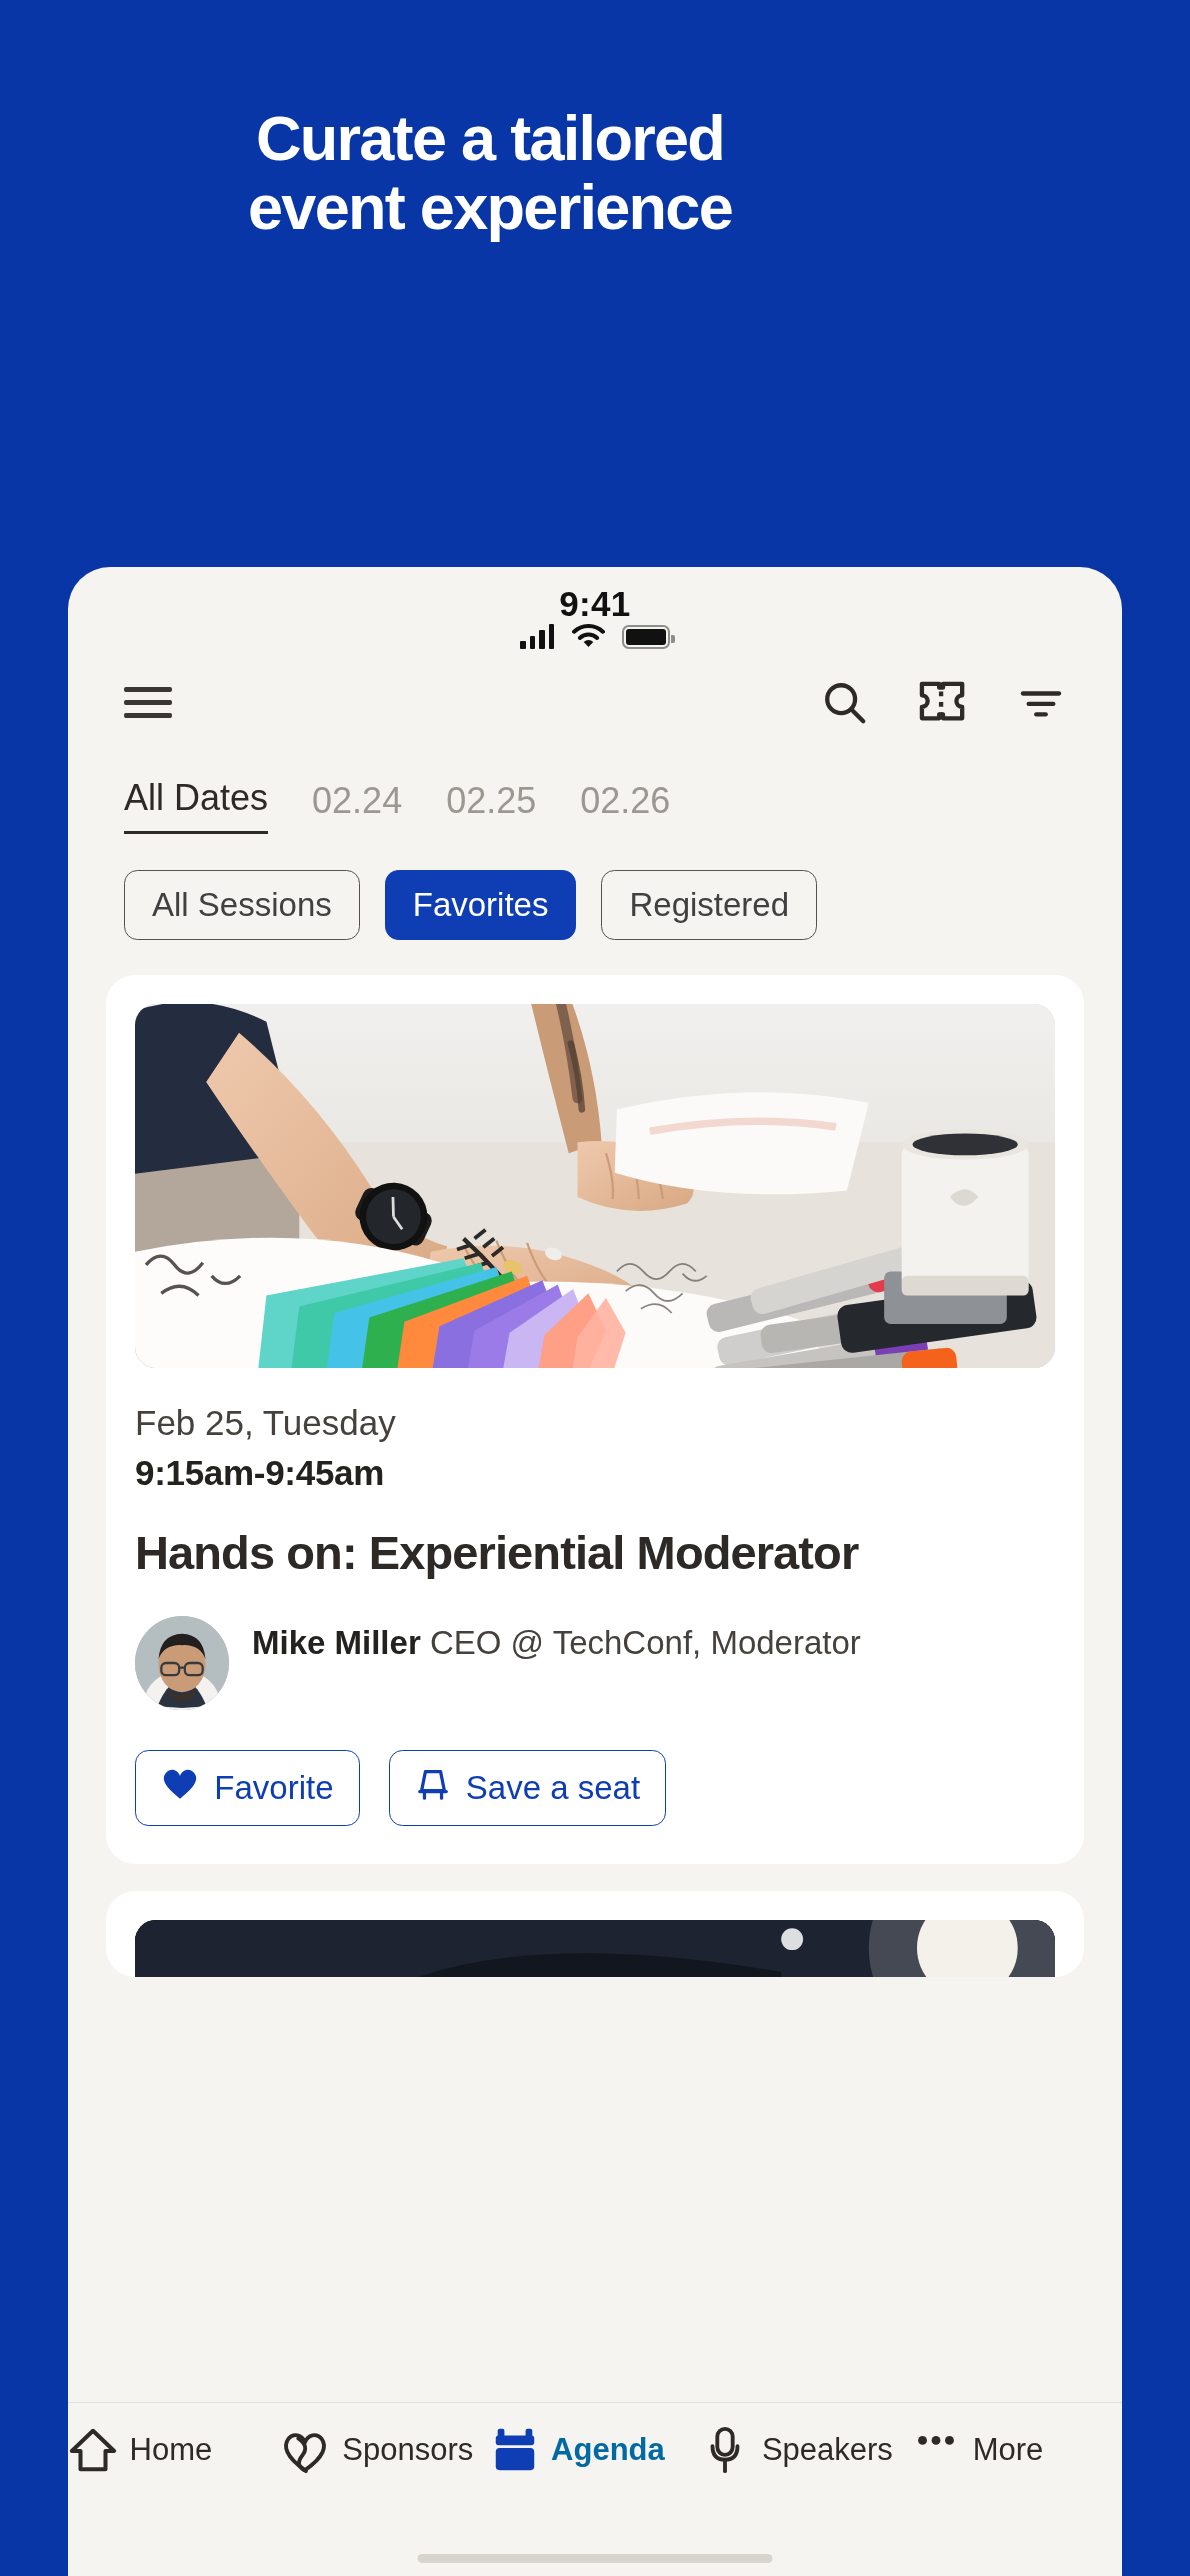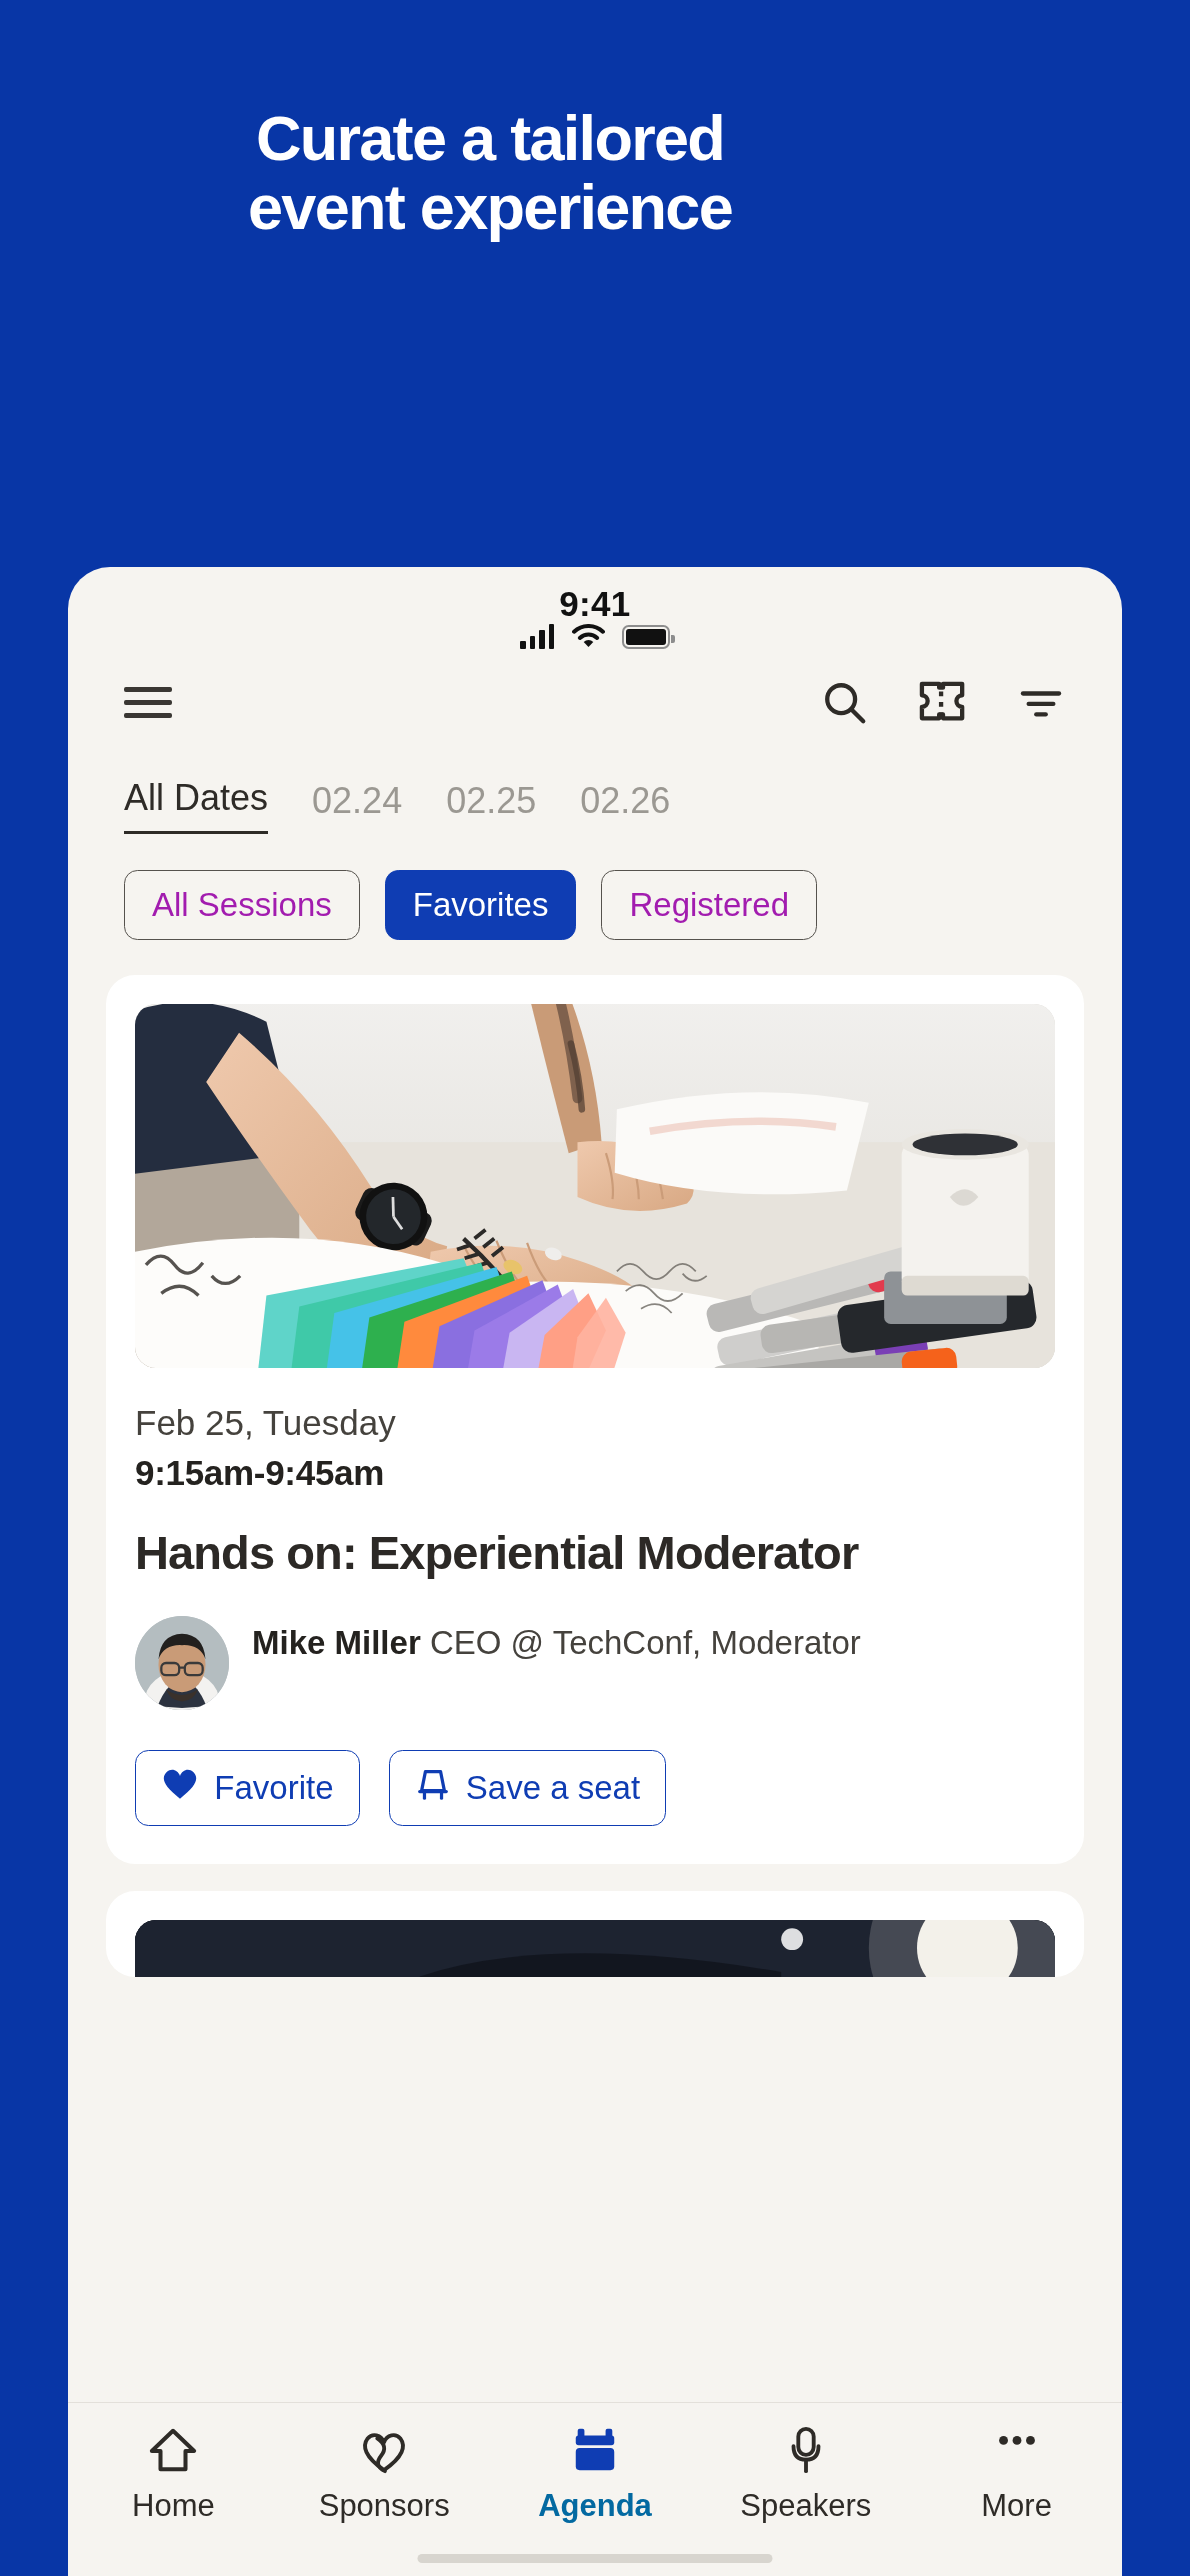--- a/index.html
+++ b/index.html
@@ -74,21 +74,21 @@
   .datetabs { display:flex; align-items:flex-end; gap:44px; padding:21px 56px 0 56px; }
   .dtab { font-size:36px; color:#9b9892; padding-bottom:11.5px; }
   .dtab.active {
     color:#2e2b27; border-bottom:3.8px solid #2e2b27;
   }
 
   
   .chips { display:flex; gap:25px; padding:36px 56px 0 56px; }
   .chip {
     border:1.9px solid #55524d; border-radius:13.4px;
-    padding:15.3px 27px; font-size:33px; color:#a21caf; background:transparent;
+    padding:15.3px 27px; font-size:33px; color:#404040; background:transparent;
     white-space:nowrap;
   }
   .chip.sel { background:#0f3db3; border-color:#0f3db3; color:#ffffff; }
 
   
   .cards { padding:35px 38px 0 38px; }
   .card {
     background:#ffffff; border-radius:29px; padding:29px 29px 38px 29px;
     margin-bottom:27px;
   }
@@ -125,21 +125,21 @@
   }
   .peek-img{width:100%;height:288px;border-radius:21px;background:#1b2029;overflow:hidden;}
   .peek-img svg{display:block;width:100%;height:100%;}
 
   
   .tabbar {
     position:absolute; bottom:0; left:0; width:1054px; height:174px;
     background:#f6f4f0; border-top:1px solid #e3e0da;
     display:flex; align-items:flex-start; padding-top:21px;
   }
-  .tab { flex:1; display:flex; flex-direction:column; align-items:center; gap:11.5px; }
+  .tab { flex:1; display:flex; align-items:center; gap:11.5px; }
   .tab-ico { height:52px; display:flex; align-items:center; justify-content:center; }
   .tab-lbl { font-size:31px; color:#2e2b27; }
   .tab.active .tab-lbl { color:#0369a1; font-weight:bold; }
   .home-ind {
     position:absolute; bottom:13.4px; left:50%; transform:translateX(-50%);
     width:355px; height:8.6px; background:#d8d5cf; border-radius:5.8px;
   }
 </style>
 </head>
 <body>

